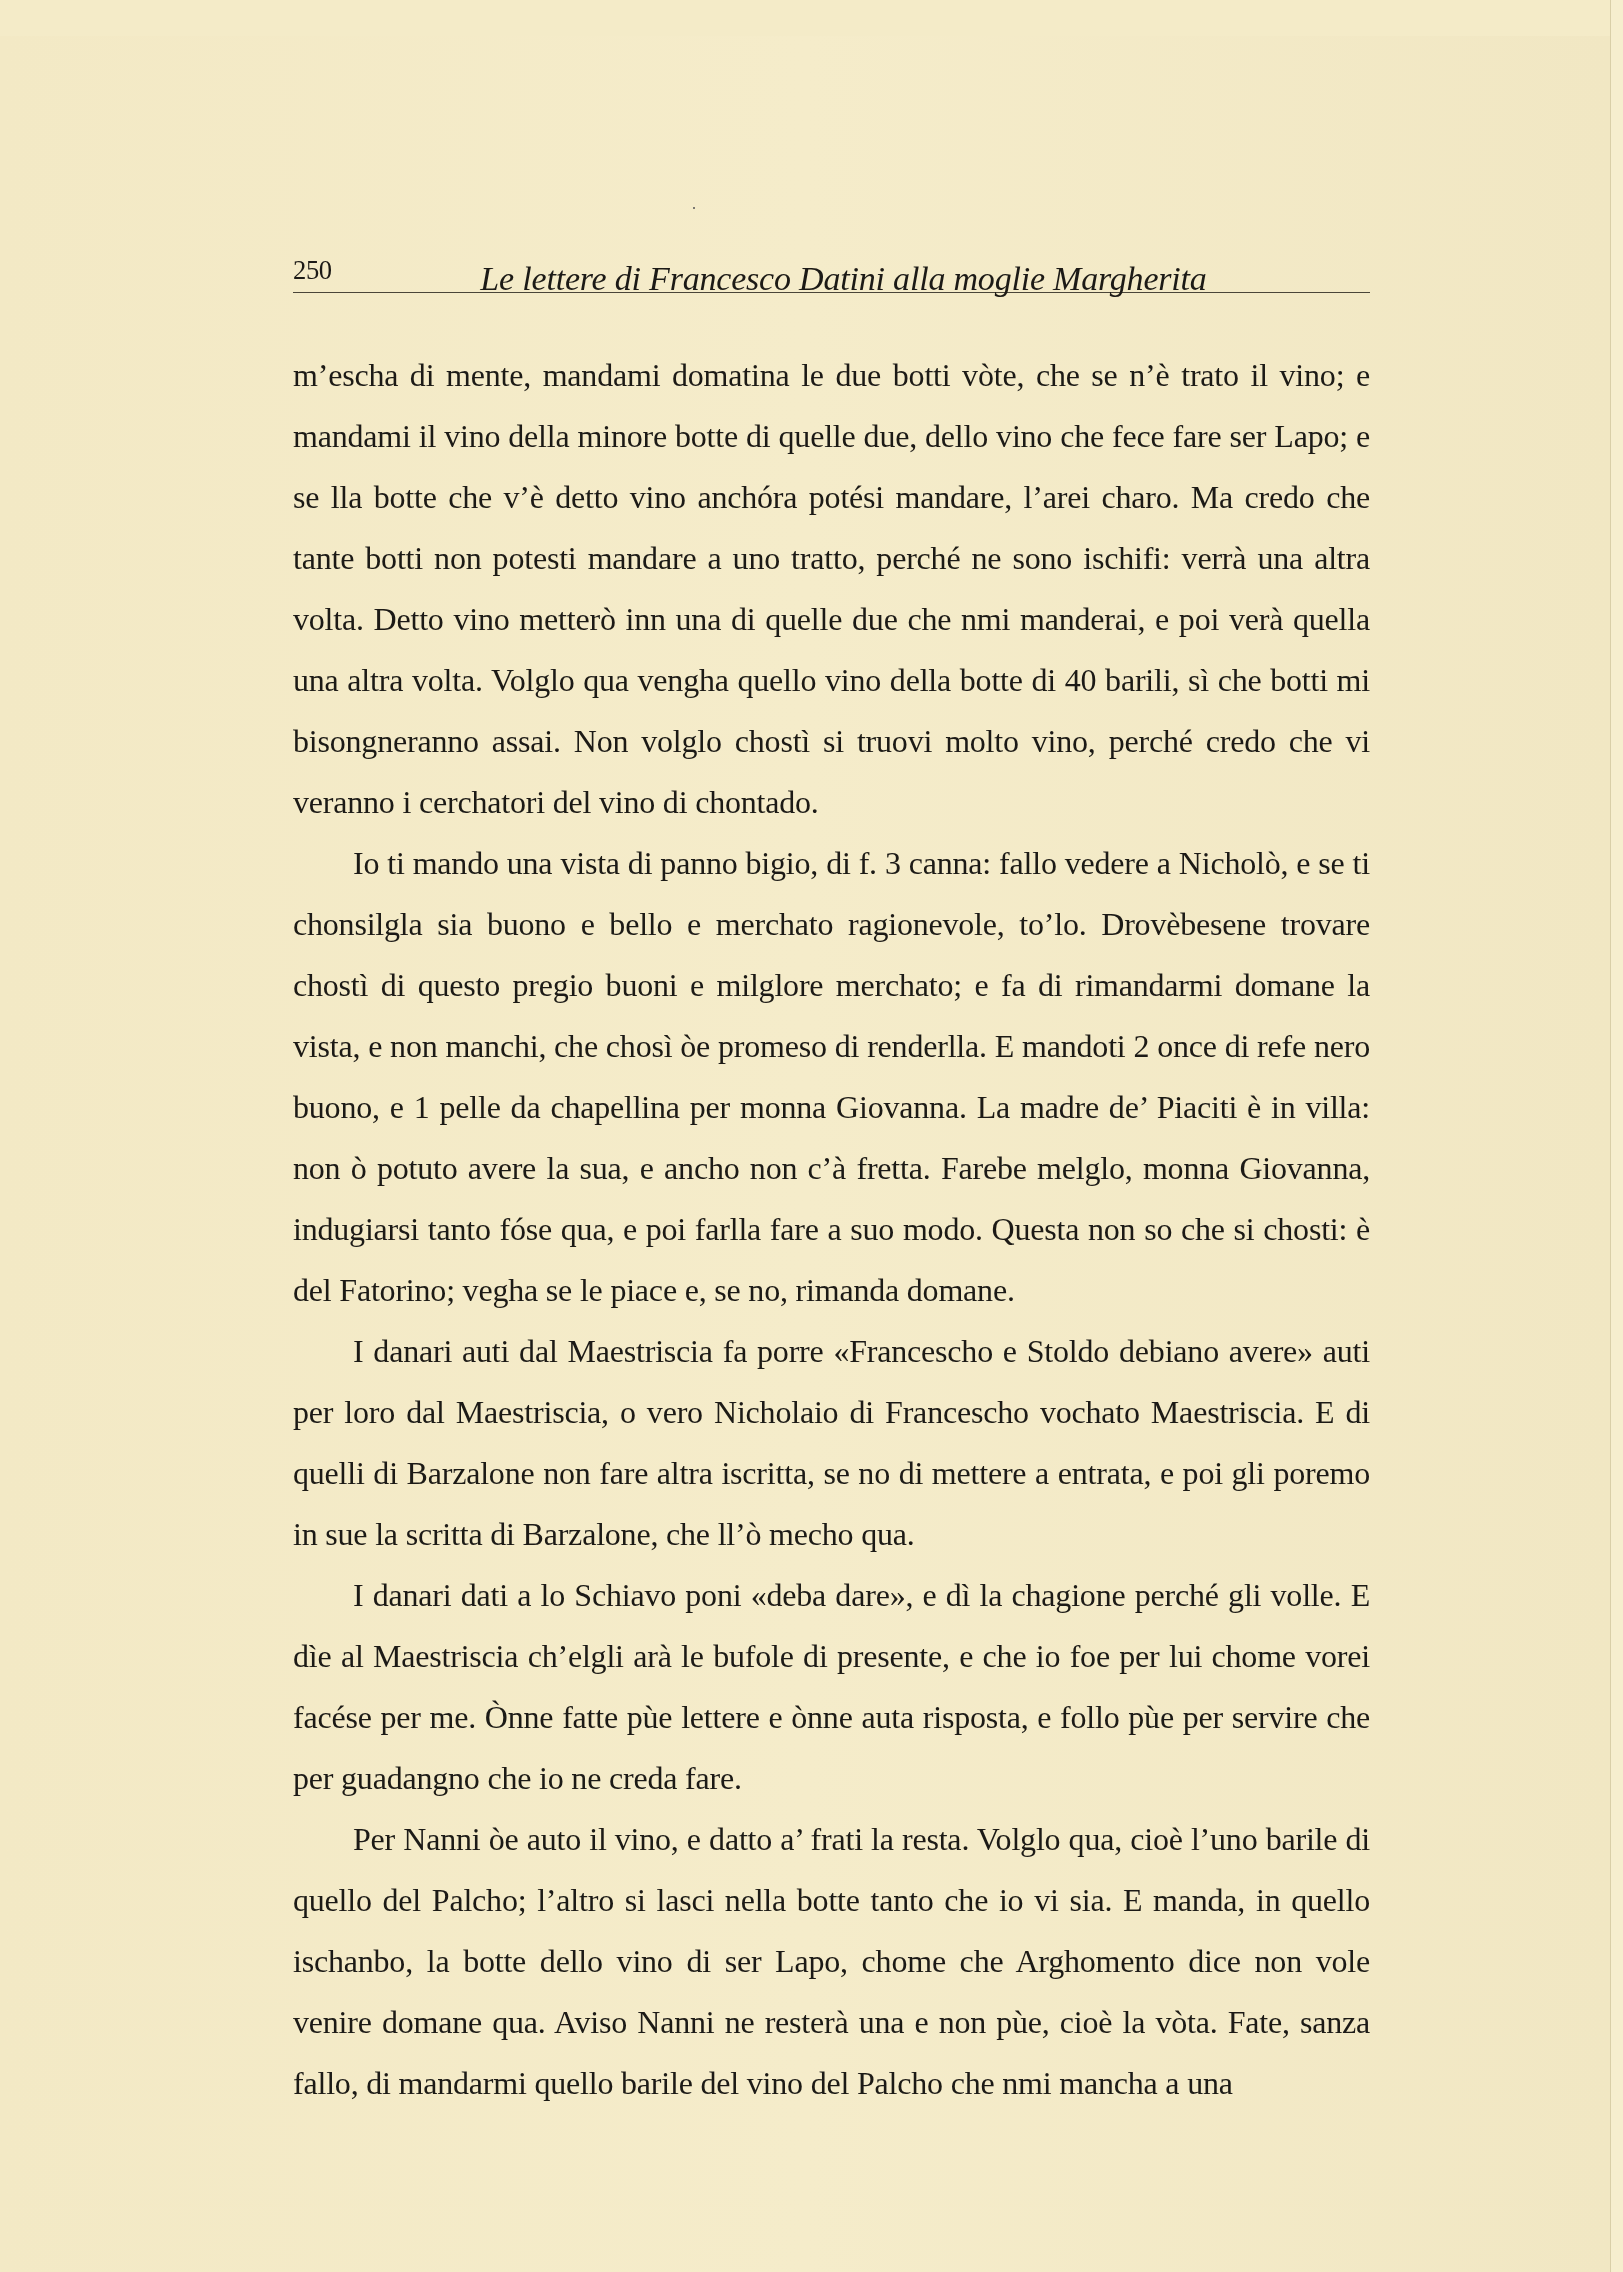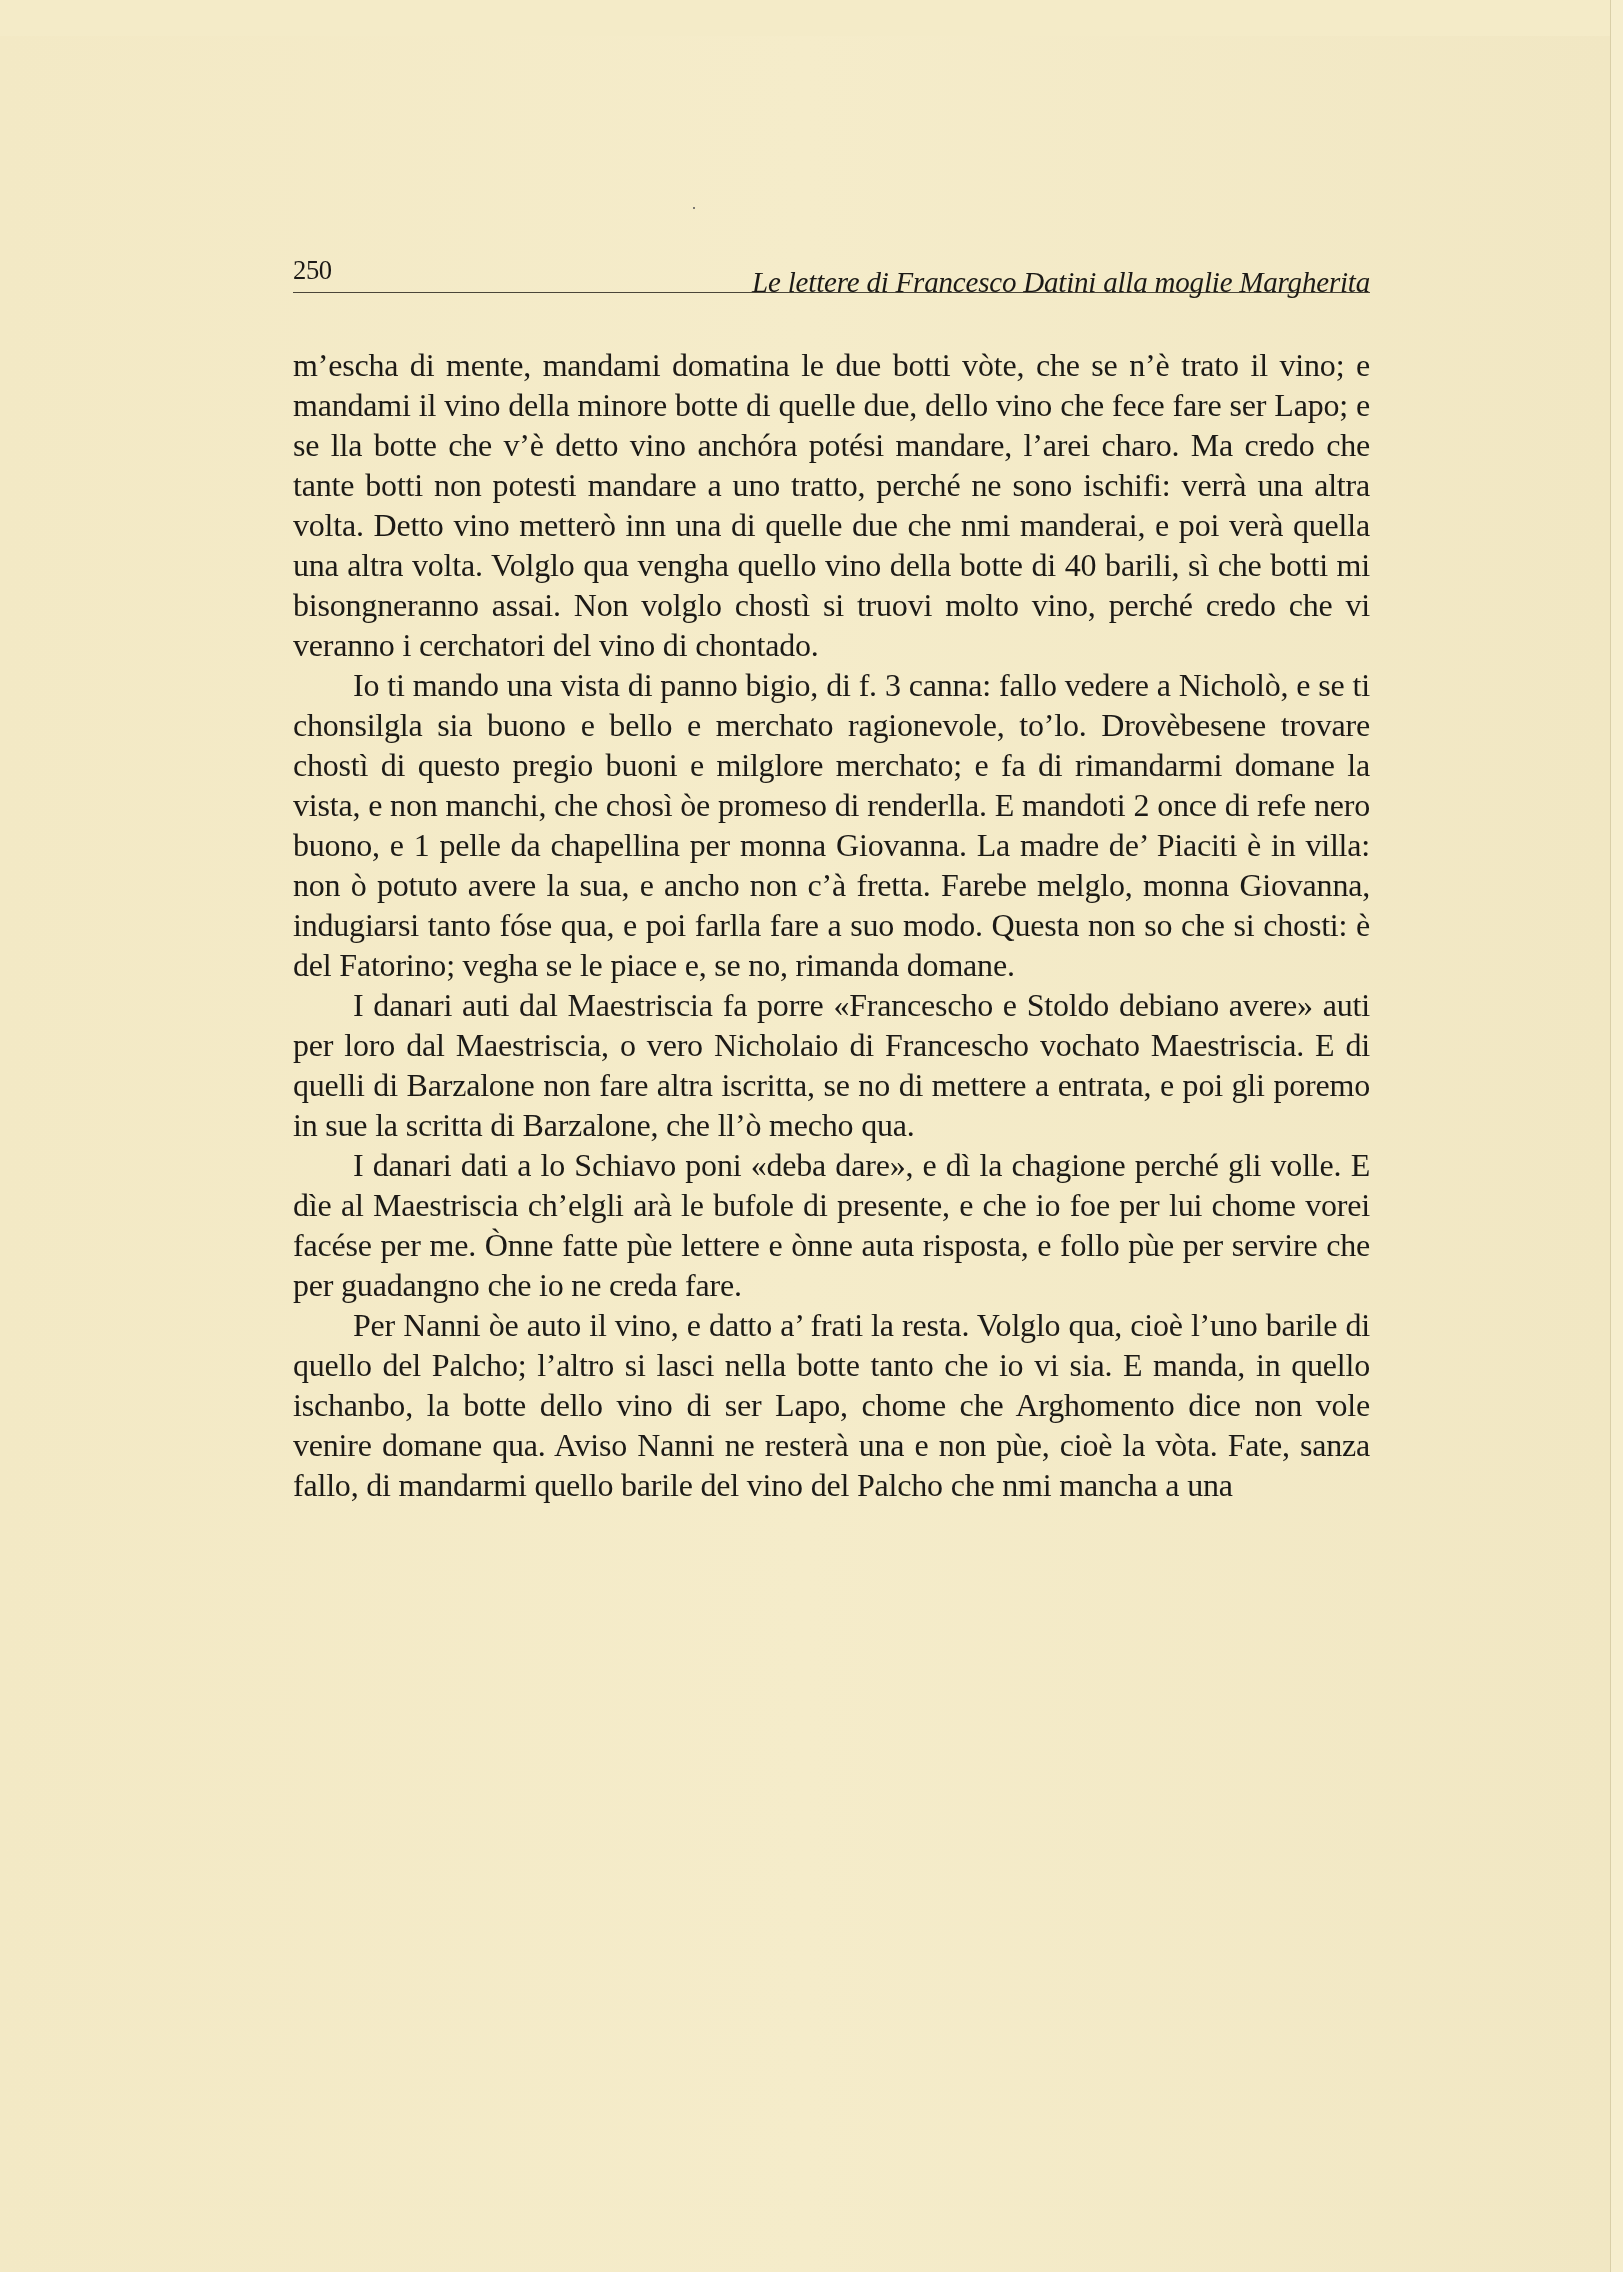--- a/index.html
+++ b/index.html
@@ -43,34 +43,34 @@
       position: absolute;
       left: 0;
       top: 3.2px;
       font-size: 26.6px;
       letter-spacing: -0.4px;
     }
     .running-title {
       position: absolute;
       left: 0;
       right: 0;
-      top: 14px;
-      text-align: right;
+      top: 8px;
+      text-align: center;
       font-style: italic;
-      font-size: 29px;
+      font-size: 34px;
       padding-left: 24px;
       letter-spacing: -0.2px;
     }
     .body-text {
       position: absolute;
       left: 293px;
       top: 309px;
       width: 1077px;
       font-size: 32px;
-      line-height: 40px;
+      line-height: 61px;
       text-align: justify;
       letter-spacing: -0.2px;
     }
     .para {
       margin: 0;
       text-indent: 60px;
     }
     .para.no-indent {
       text-indent: 0;
     }

